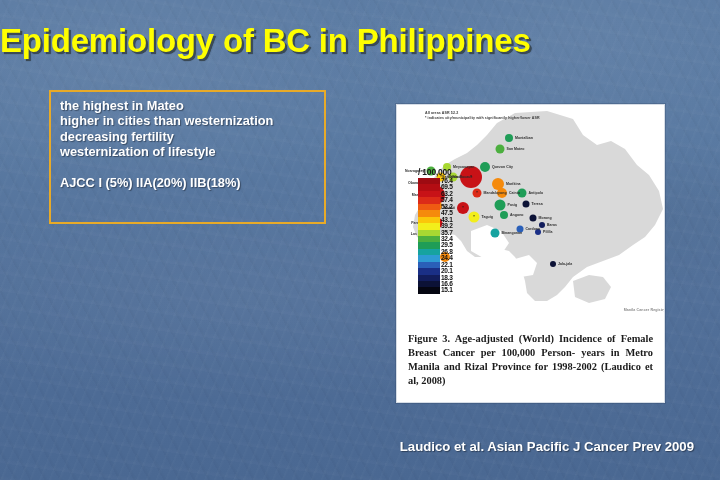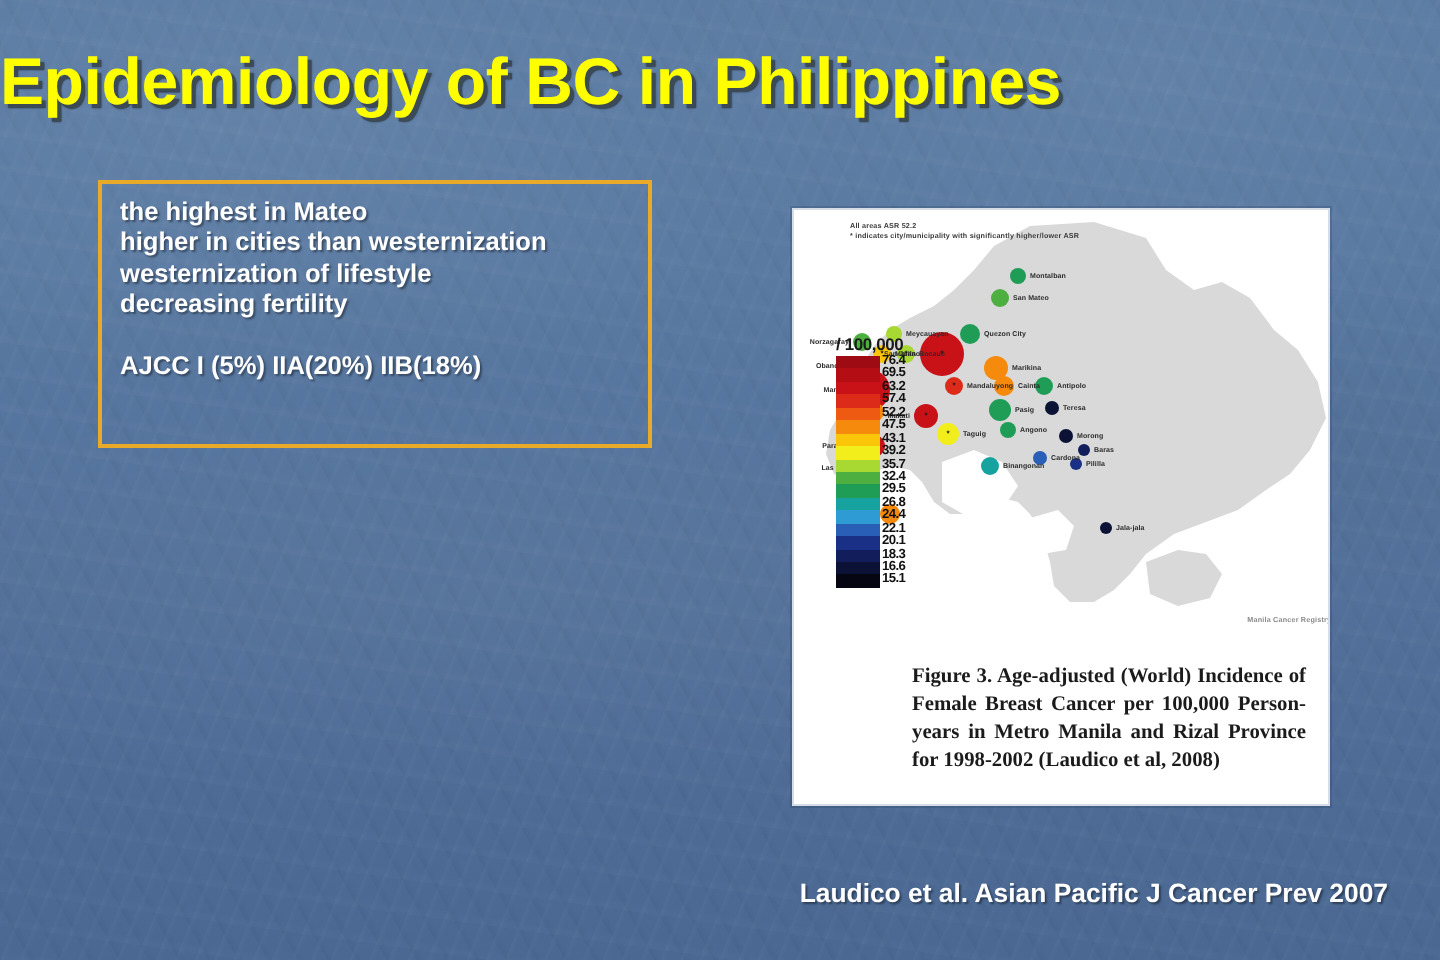--- a/index.html
+++ b/index.html
@@ -200,21 +200,20 @@
   }
 
   .caption {
     padding: 14px 11px 0 11px;
     font-family: "Liberation Serif", serif;
     font-size: 10.4px;
     font-weight: bold;
     color: #1b1b1b;
     line-height: 14px;
     text-align: justify;
-    margin-left: 48px;
   }
 
   .footer {
     position: absolute;
     right: 26px;
     bottom: 26px;
     font-size: 13.2px;
     font-weight: bold;
     color: #ffffff;
     text-shadow: 1px 1px 1px rgba(25,35,50,0.6);
@@ -224,22 +223,22 @@
 </head>
 <body>
 
 <div id="slide">
 
   <div class="title">Epidemiology of BC in Philippines</div>
 
   <div class="bullet-box">
     <div class="bullet-line">the highest in Mateo</div>
     <div class="bullet-line">higher in cities than westernization</div>
+    <div class="bullet-line">decreasing fertility</div>
     <div class="bullet-line">westernization of lifestyle</div>
-    <div class="bullet-line">decreasing fertility</div>
     <div class="bullet-line spacer"></div>
     <div class="bullet-line">AJCC I (5%) IIA(20%) IIB(18%)</div>
   </div>
 
   <div class="figure-panel">
 
     <div class="map-area">
 
       <svg width="269" height="213" viewBox="0 0 269 213" style="position:absolute;left:0;top:0;">
         <path class="island" d="M118 8 L150 6 L176 14 L186 30 L200 40 L214 36 L228 44 L240 60 L252 70 L262 86
@@ -404,15 +403,15 @@
           <div class="marker" style="left: 156px; top: 159px; width: 6px; height: 6px; background: rgb(12, 18, 54);"></div>
           <div class="marker-label" style="top: 159px; left: 161px;">Jala-jala</div>
         </div>
 
       <div class="source-credit">Manila Cancer Registry PCS-DOH</div>
     </div>
 
     <div class="caption">Figure 3. Age-adjusted (World) Incidence of Female Breast Cancer per 100,000 Person- years in Metro Manila and Rizal Province for 1998-2002 (Laudico et al, 2008)</div>
   </div>
 
-  <div class="footer">Laudico et al. Asian Pacific J Cancer Prev 2007</div>
+  <div class="footer">Laudico et al. Asian Pacific J Cancer Prev 2009</div>
 
 </div>
 
 </body></html>

